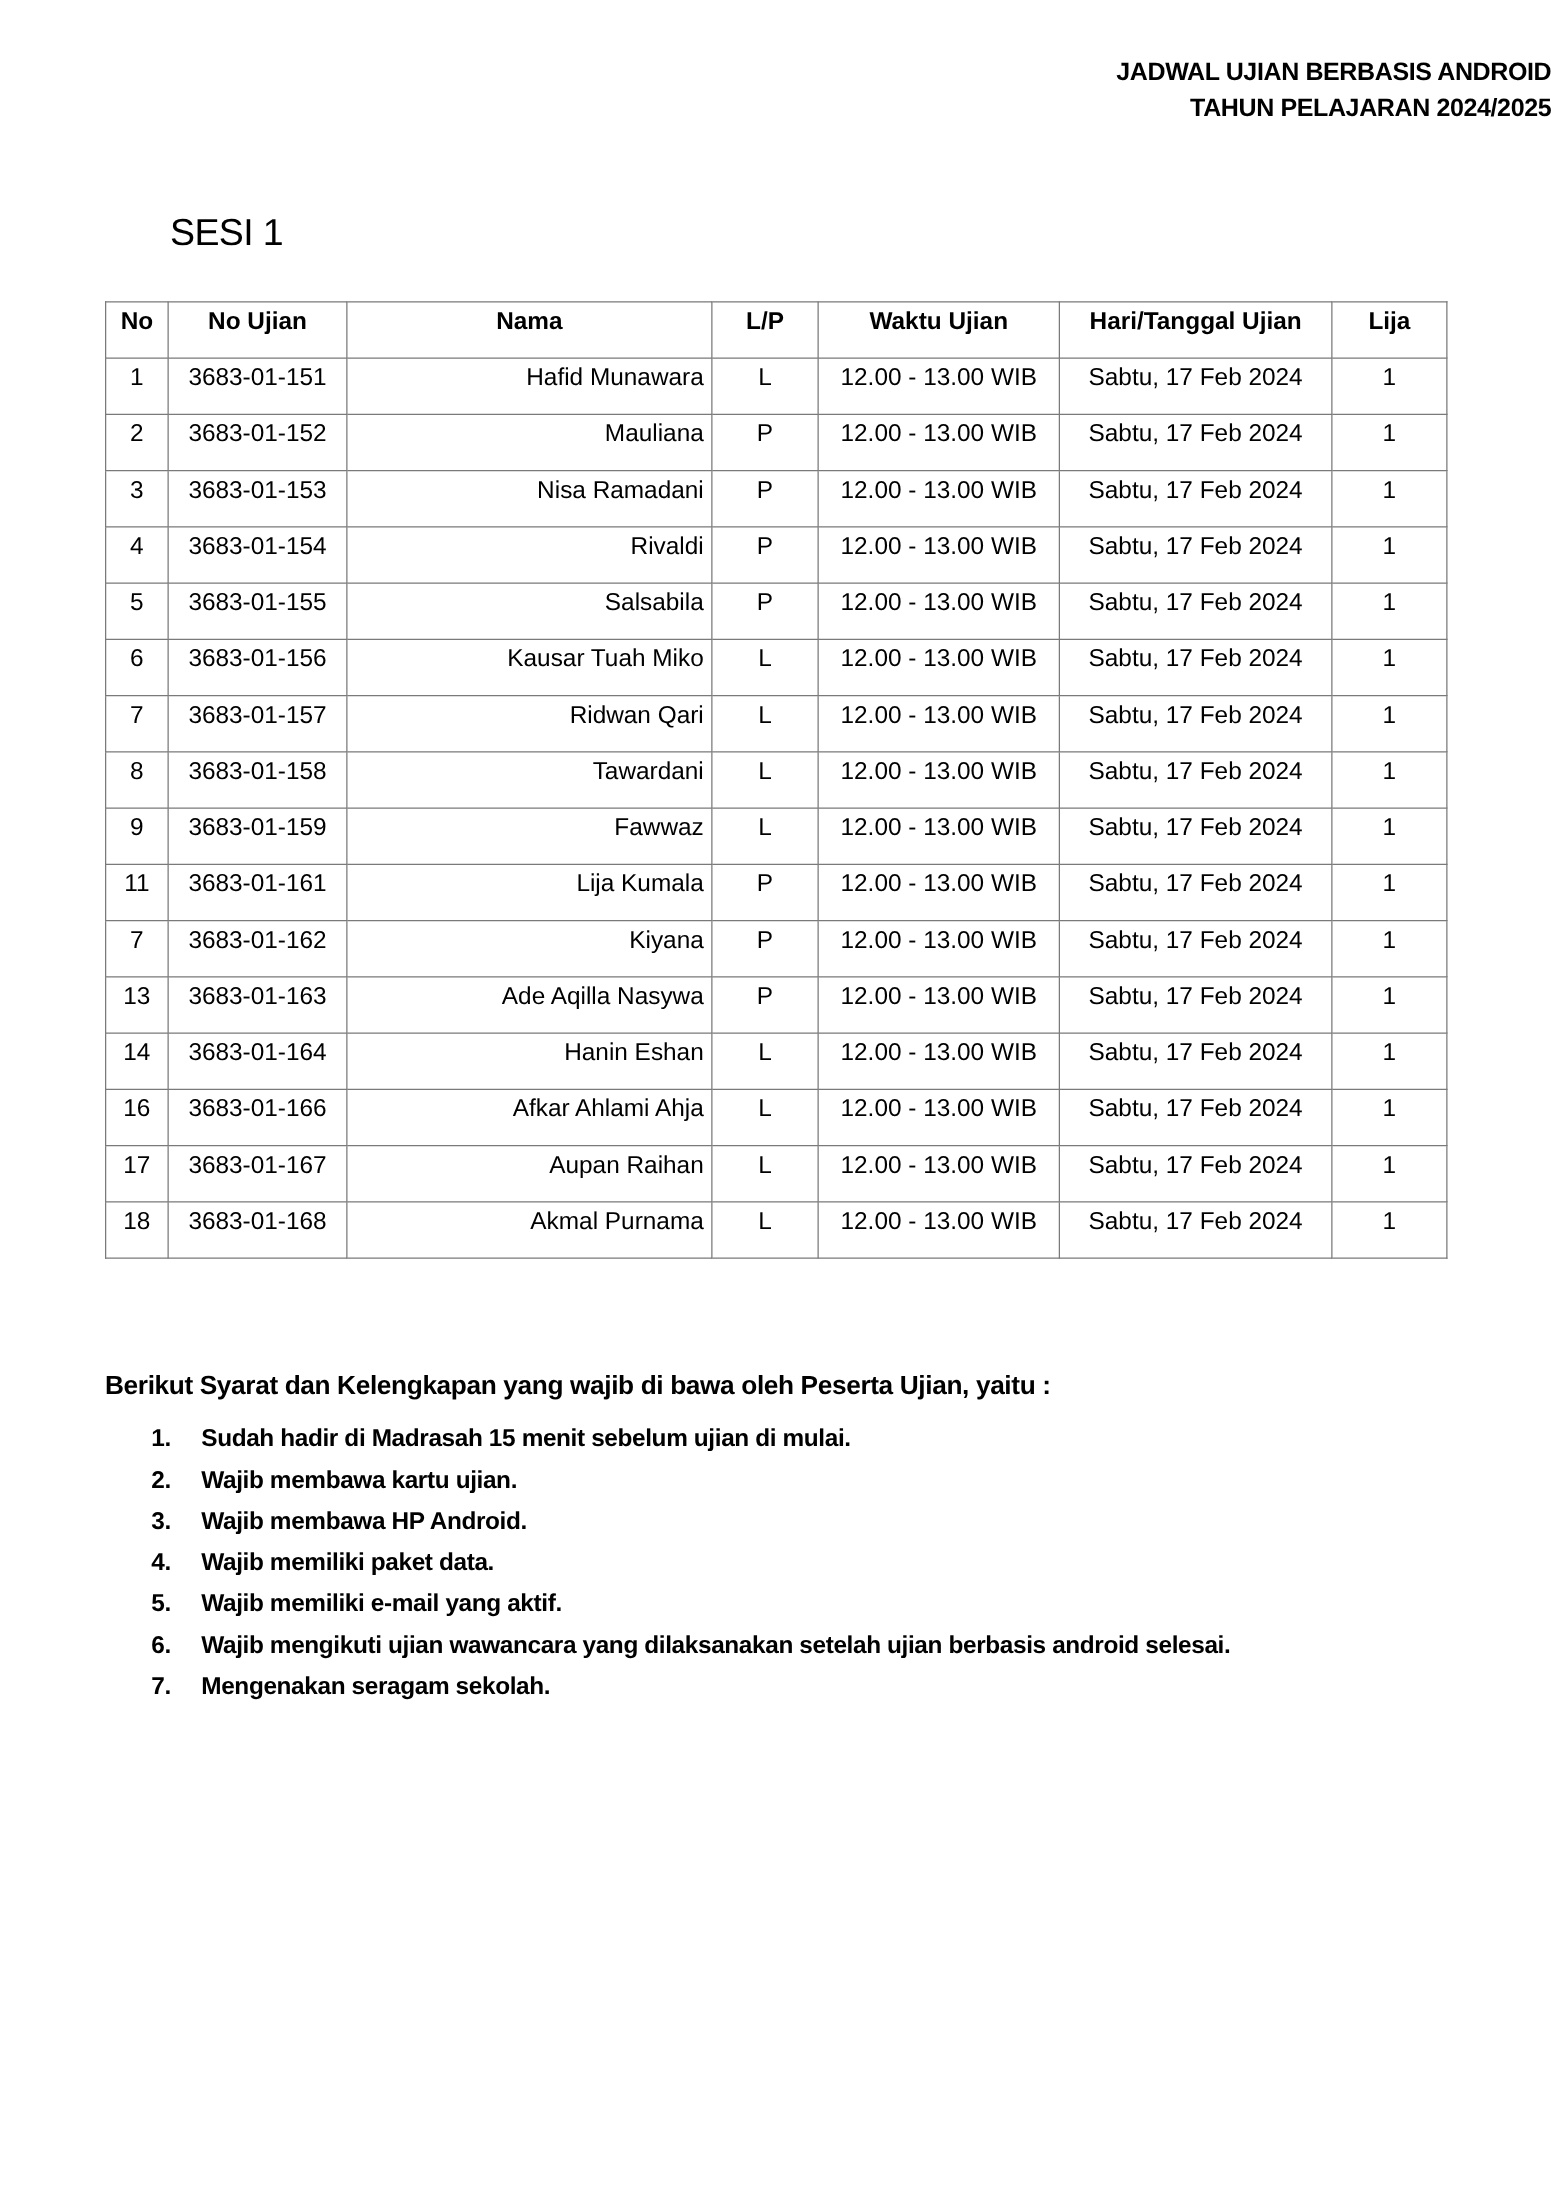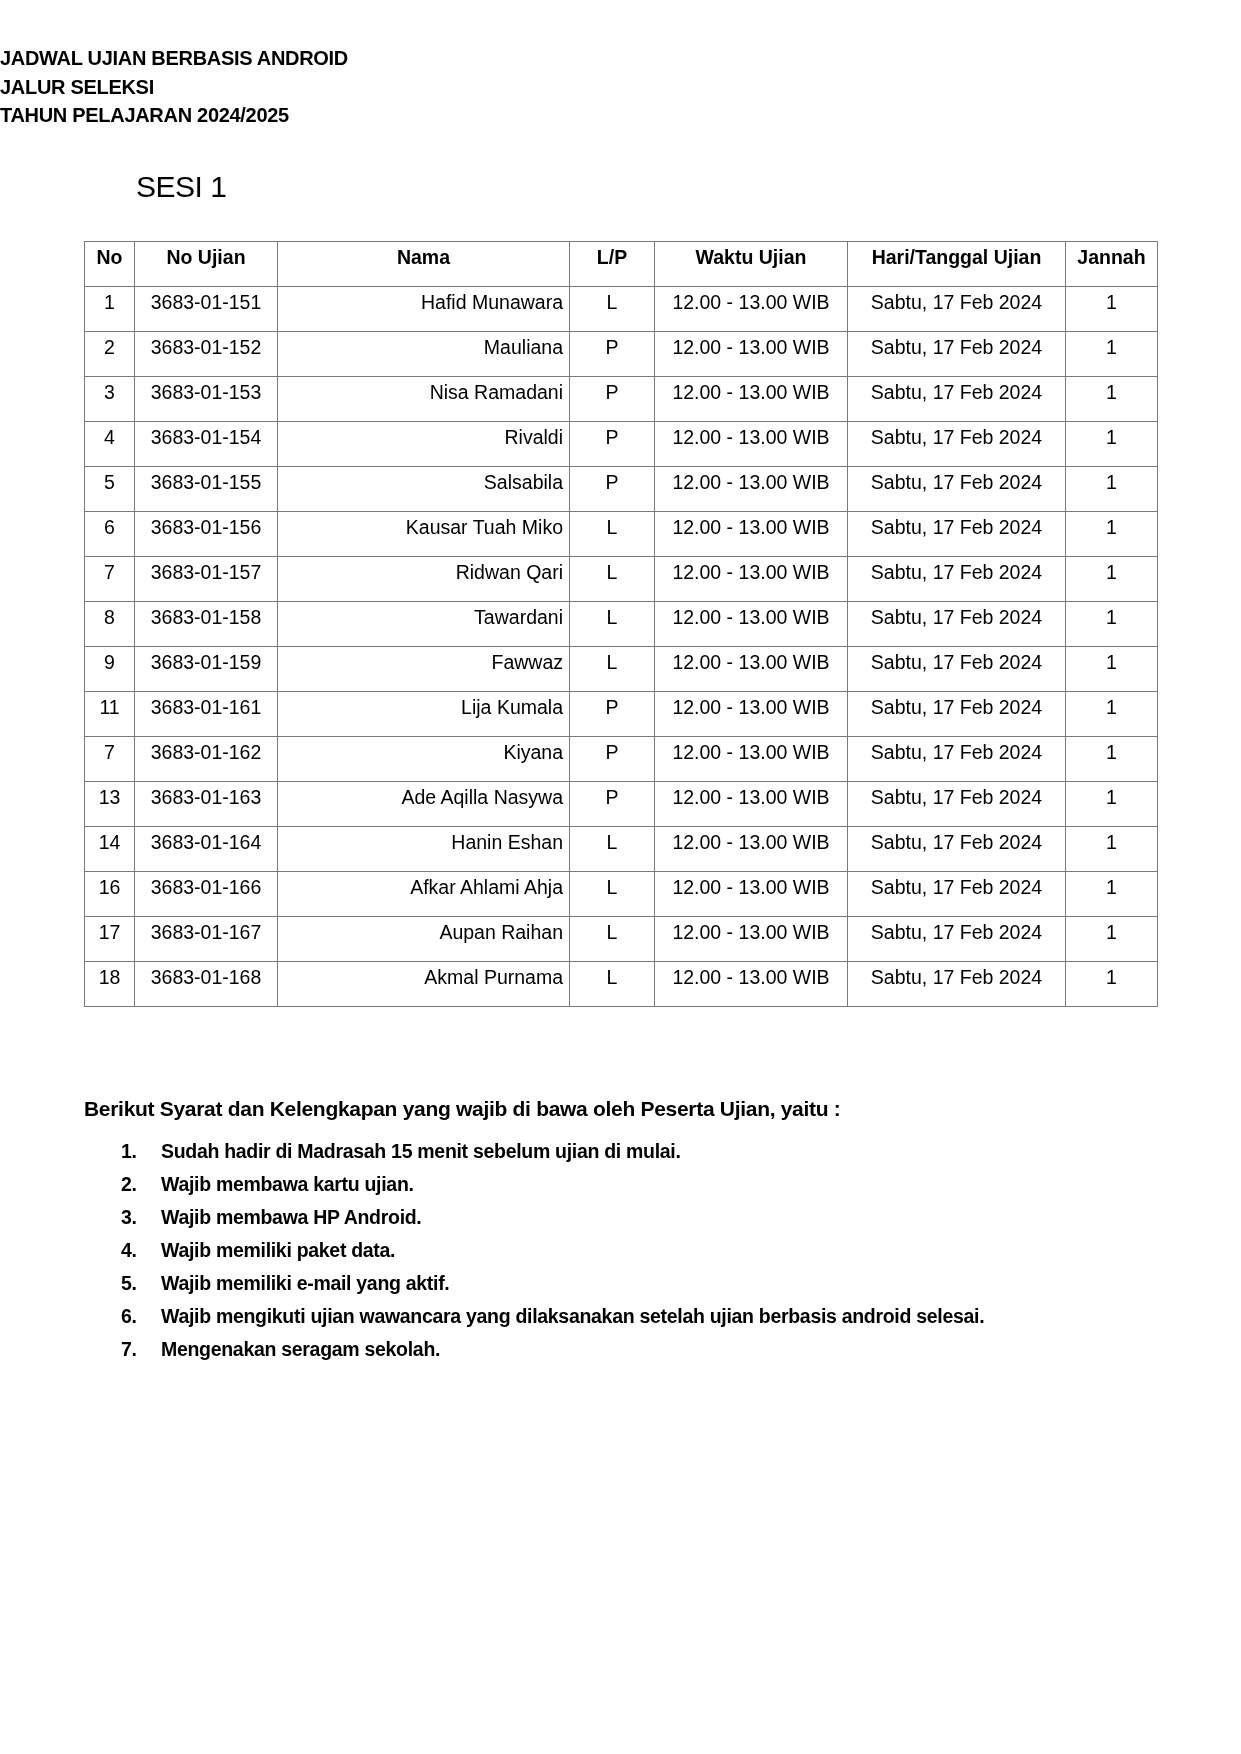--- a/index.html
+++ b/index.html
@@ -2,21 +2,21 @@
 <html><head>
 <meta charset="utf-8">
 <style>
   html, body { margin: 0; padding: 0; background: #ffffff; }
   body {
     width: 1241px; height: 1754px; position: relative; overflow: hidden;
     font-family: "Liberation Sans", sans-serif; color: #000;
   }
   .title-block {
     position: absolute; left: 0; top: 44px; width: 1241px;
-    text-align: left; font-weight: bold; font-size: 20px; line-height: 28.5px;
+    text-align: right; font-weight: bold; font-size: 20px; line-height: 28.5px;
     letter-spacing: -0.3px;
   }
   .title-line { display: block; }
   .session {
     position: absolute; left: 136px; top: 170px;
     font-weight: normal; font-size: 30px; letter-spacing: -0.5px;
   }
   table.schedule {
     position: absolute; left: 84px; top: 241px;
     border-collapse: collapse; table-layout: fixed;
@@ -45,21 +45,20 @@
     list-style: none; font-weight: bold; font-size: 19.5px; letter-spacing: -0.3px;
   }
   ol.req-list li { height: 33px; line-height: 33px; display: flex; }
   ol.req-list .num { display: inline-block; width: 40px; }
 </style>
 </head>
 <body>
 
 <div class="title-block">
   <span class="title-line">JADWAL UJIAN BERBASIS ANDROID</span>
-  <span class="title-line">JALUR SELEKSI</span>
   <span class="title-line">TAHUN PELAJARAN 2024/2025</span>
 </div>
 
 <div class="session">SESI 1</div>
 
 <table class="schedule">
   <colgroup>
     <col class="c-no">
       <col class="c-noujian">
       <col class="c-nama">
@@ -69,21 +68,21 @@
       <col class="c-ruang">
   </colgroup>
   <thead>
     <tr>
       <th>No</th>
       <th>No Ujian</th>
       <th>Nama</th>
       <th>L/P</th>
       <th>Waktu Ujian</th>
       <th>Hari/Tanggal Ujian</th>
-      <th>Jannah</th>
+      <th>Lija</th>
     </tr>
   </thead>
   <tbody id="schedule-body">
       <tr>
         <td>1</td>
         <td>3683-01-151</td>
         <td class="name">Hafid Munawara</td>
         <td>L</td>
         <td>12.00 - 13.00 WIB</td>
         <td>Sabtu, 17 Feb 2024</td>

